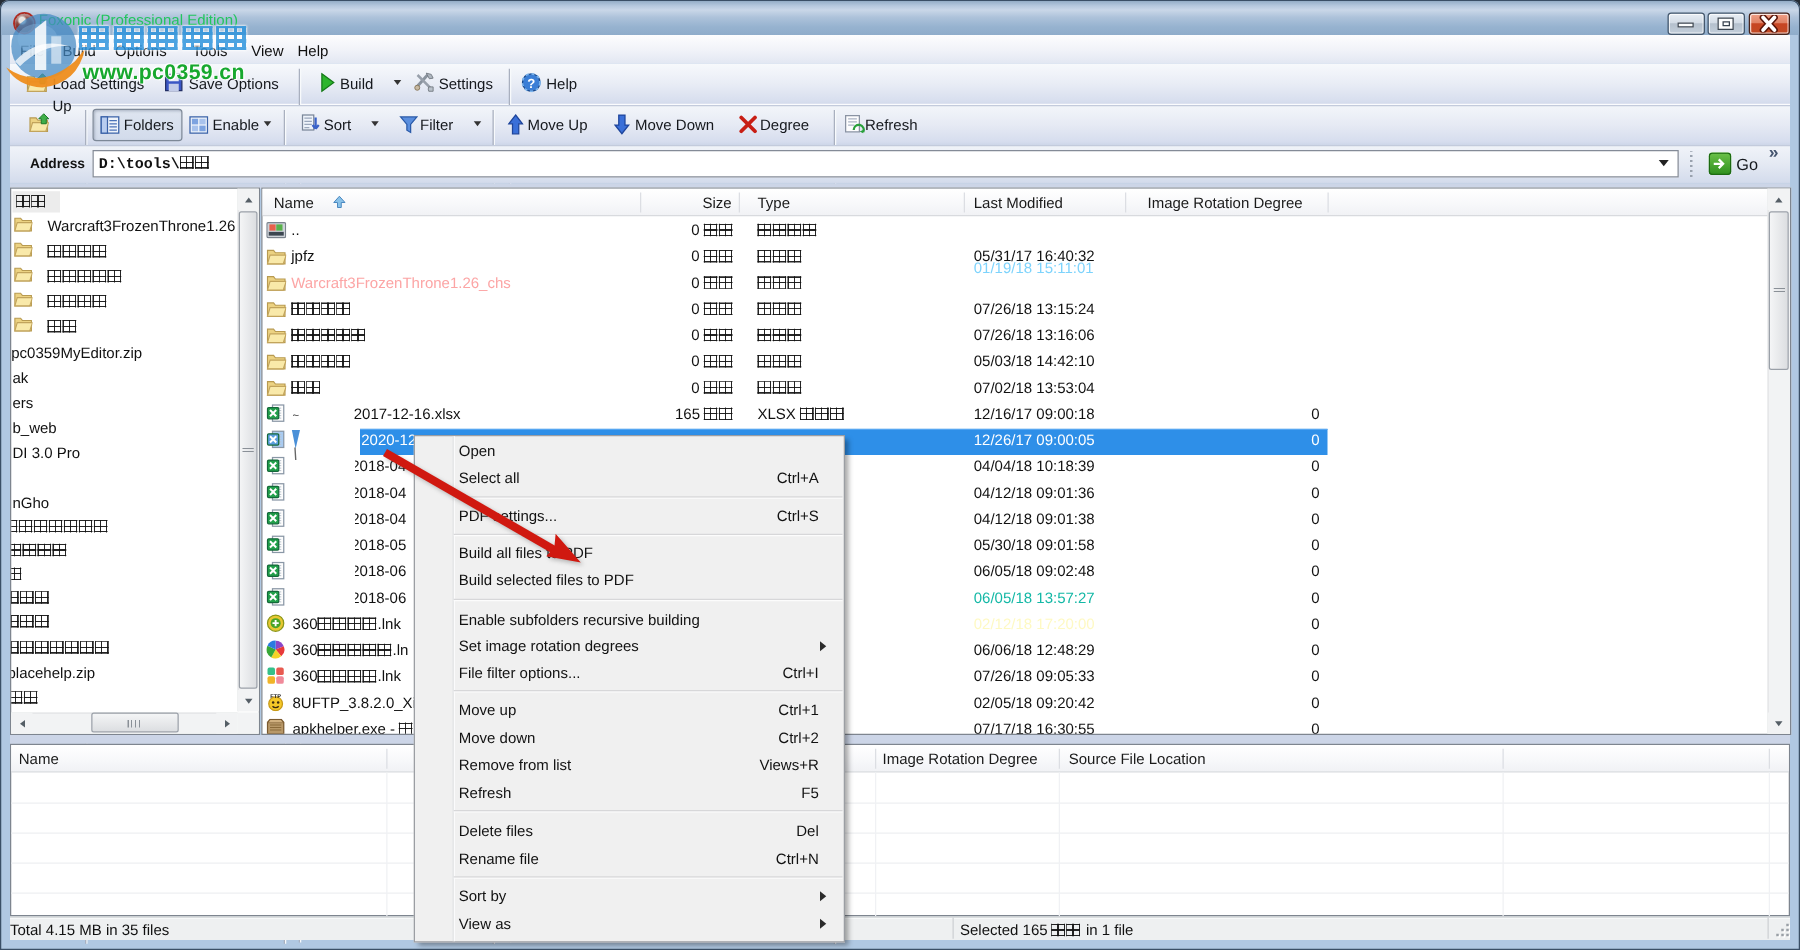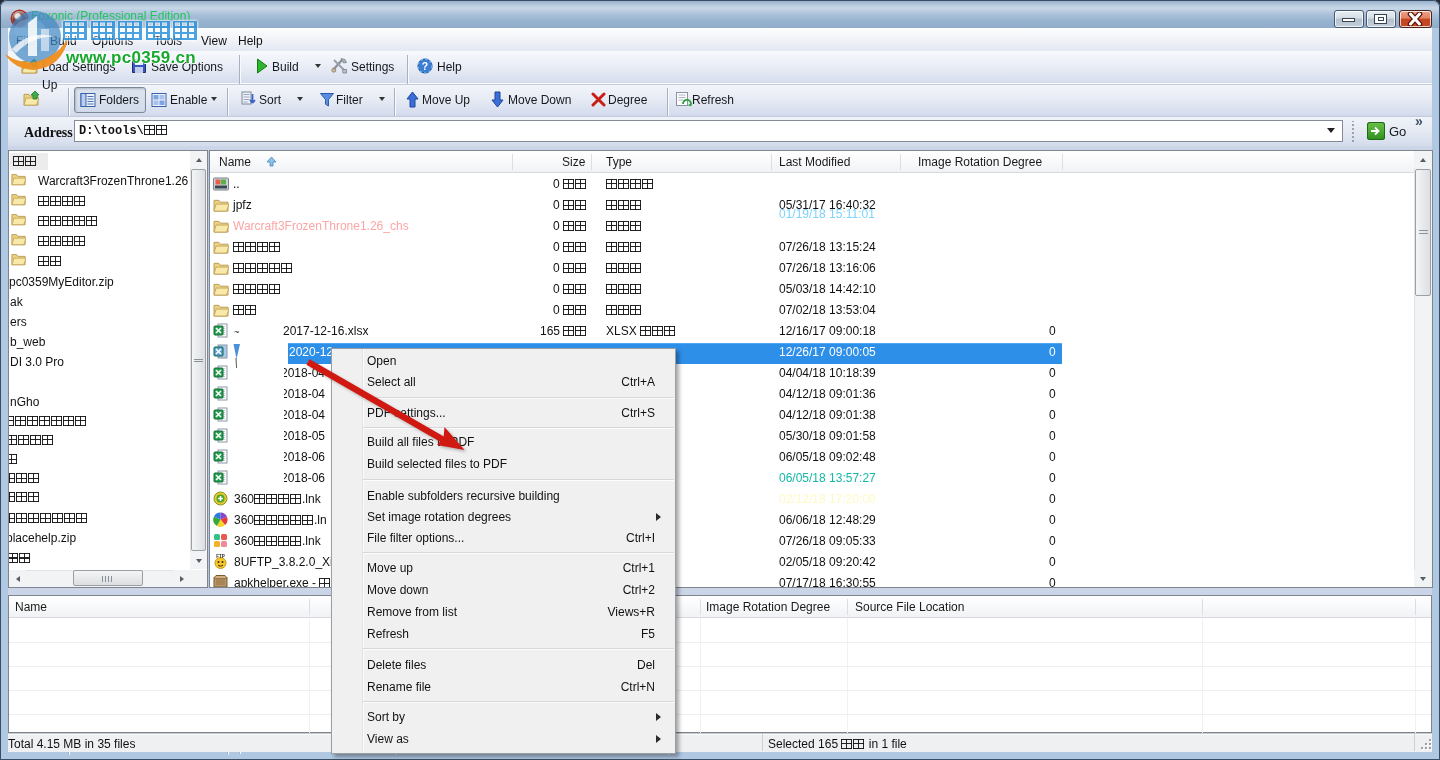--- a/index.html
+++ b/index.html
@@ -167,21 +167,21 @@
 <div class="titem" style="left:608px;top:93px">Degree</div>
 <div class="tsep" style="left:667px;top:88px;bottom:5px"></div>
 <svg class="abs" style="left:675px;top:91px" width="17" height="17" viewBox="0 0 17 17">
       <rect x="1.5" y="1.5" width="11" height="13" fill="#fdfdfe" stroke="#8a93a3"></rect>
       <path d="M3.5 4h7M3.5 6.5h7M3.5 9h5" stroke="#aab3c3" stroke-width="1"></path>
       <path d="M8 13 a4 4 0 1 1 7.6 1.6" stroke="#2aa03c" stroke-width="1.8" fill="none"></path>
       <path d="M16.5 12.5 l-1 3 l-2.8 -1.4 z" fill="#2aa03c"></path>
     </svg>
 <div class="titem" style="left:692px;top:93px">Refresh</div>
 <div class="bar addr"></div>
-<div class="abs" style="left:24px;top:125px;font-family:Liberation Serif, serif;font-size:14px;font-weight:bold;color:#111">Address</div>
+<div class="abs" style="left:24px;top:125px;font-family:Liberation Sans, sans-serif;font-size:11px;font-weight:bold;color:#111">Address</div>
 <div class="abs" style="left:74px;top:120px;width:1269px;height:22px;background:#fff;border:1px solid #848b97"></div>
 <div class="abs" style="left:79px;top:124px;font-family:'Liberation Mono',monospace;font-size:12px;font-weight:bold;color:#111">D:\tools\<b class="z"></b><b class="z"></b></div>
 <div class="abs" style="left:1327px;top:128px;width:0;height:0;border:4.5px solid transparent;border-top:5.5px solid #222;border-bottom:none"></div>
 <div class="abs" style="left:1352px;top:121px;height:21px;width:2px;background:repeating-linear-gradient(0deg,#9aa2ae 0 2px,transparent 2px 4px)"></div>
 <div class="abs" style="left:1367px;top:122px;width:18px;height:18px;border-radius:3px;background:linear-gradient(180deg,#6cc24a,#2e8f1e);box-shadow:inset 0 0 0 1px #1d6a12"></div>
 <svg class="abs" style="left:1370px;top:125px" width="12" height="12" viewBox="0 0 12 12">
       <path d="M1 6 h7 M5 2.5 L8.5 6 L5 9.5" stroke="#fff" stroke-width="1.8" fill="none"></path>
     </svg>
 <div class="abs" style="left:1389px;top:124px;font-size:13px;color:#15181d">Go</div>
 <div class="abs" style="left:1415px;top:113px;font-size:14px;font-weight:bold;color:#44546e">»</div>

